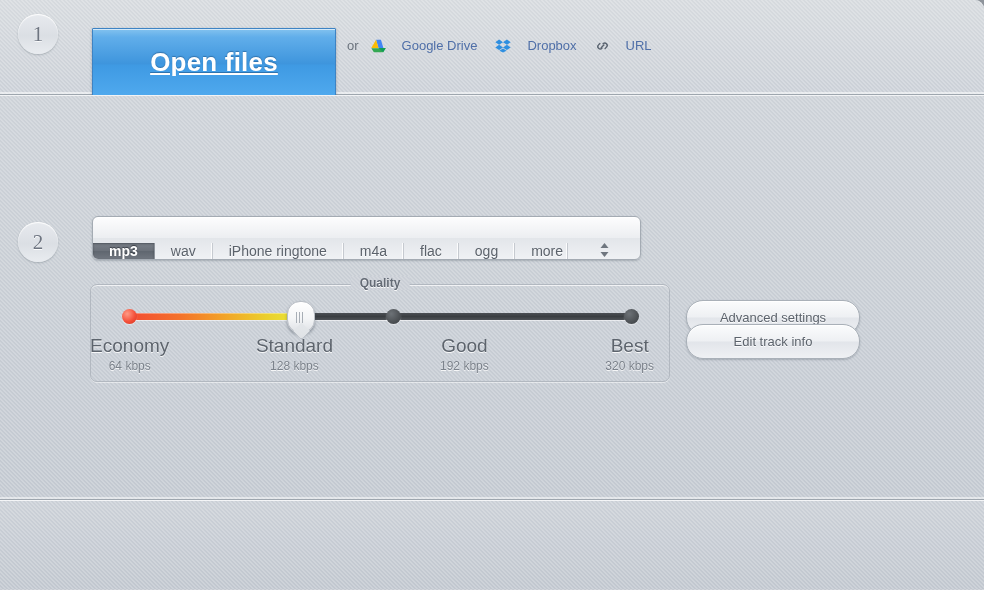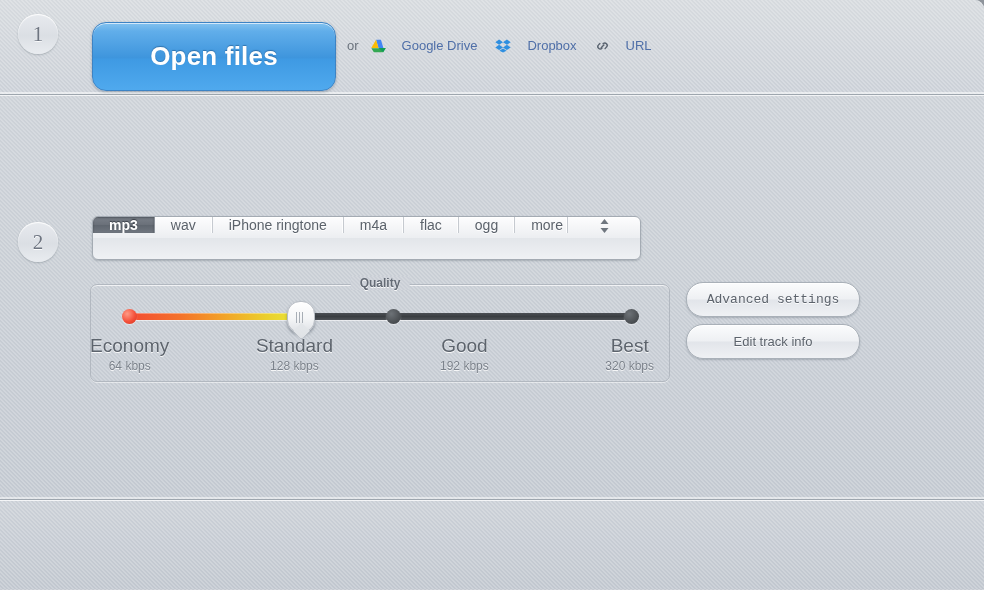--- a/index.html
+++ b/index.html
@@ -79,38 +79,39 @@
     text-shadow: 0 1px 0 rgba(255,255,255,.9);
     user-select: none;
   }
   .badge-1 { left: 18px; top: 14px; }
   .badge-2 { left: 18px; top: 126px; }
 
   
   .open-files-btn {
     position: absolute;
     left: 92px;
-    top: 22px;
+    top: 28px;
     width: 242px;
     height: 67px;
     border: 1px solid #3d83c4;
-    border-radius: 14px;
+    border-radius: 1px;
     background: linear-gradient(180deg, #83c2ef 0%, #61aeea 12%, #3e95dd 52%, #3f9ae3 54%, #4fa9ee 100%);
     box-shadow:
       inset 0 1px 0 rgba(255,255,255,.65),
       0 1px 3px rgba(60,80,100,.4);
     color: #ffffff;
     font-size: 26px;
     font-weight: bold;
     display: flex;
     align-items: center;
     justify-content: center;
     text-shadow: 0 -1px 1px rgba(30,80,130,.55);
     cursor: pointer;
     letter-spacing: .2px;
+    text-decoration: underline;
   }
 
   
   .cloud-row {
     position: absolute;
     left: 347px;
     top: 38px;
     display: flex;
     align-items: center;
     gap: 9px;
@@ -129,21 +130,21 @@
   }
   .icon-svg { display: block; }
 
   
   .tabbar {
     position: absolute;
     left: 92px;
     top: 120px;
     height: 42px;
     display: flex;
-    align-items: flex-start;
+    align-items: flex-end;
     border: 1px solid #a4abb3;
     border-radius: 6px;
     overflow: hidden;
     background: linear-gradient(180deg, #fdfdfe 0%, #eceef1 50%, #e3e6ea 51%, #eff1f4 100%);
     box-shadow: 0 1px 2px rgba(90,100,110,.35), inset 0 1px 0 rgba(255,255,255,.9);
   }
   .tab {
     display: flex;
     align-items: center;
     justify-content: center;
@@ -309,21 +310,21 @@
     box-shadow: 0 1px 2px rgba(90,100,112,.35), inset 0 1px 0 rgba(255,255,255,.95);
     color: #5c636c;
     font-size: 13px;
     display: flex;
     align-items: center;
     justify-content: center;
     cursor: pointer;
     text-shadow: 0 1px 0 rgba(255,255,255,.9);
     user-select: none;
   }
-  .btn-advanced { left: 686px; top: 186px; font-family: Liberation Mono, monospace; }
+  .btn-advanced { left: 686px; top: 204px; }
   .btn-edit-track { left: 686px; top: 228px; }
 </style>
 </head>
 <body>
 
 <div class="page">
 
   <div class="section section-1">
     <div class="step-badge badge-1">1</div>
 

